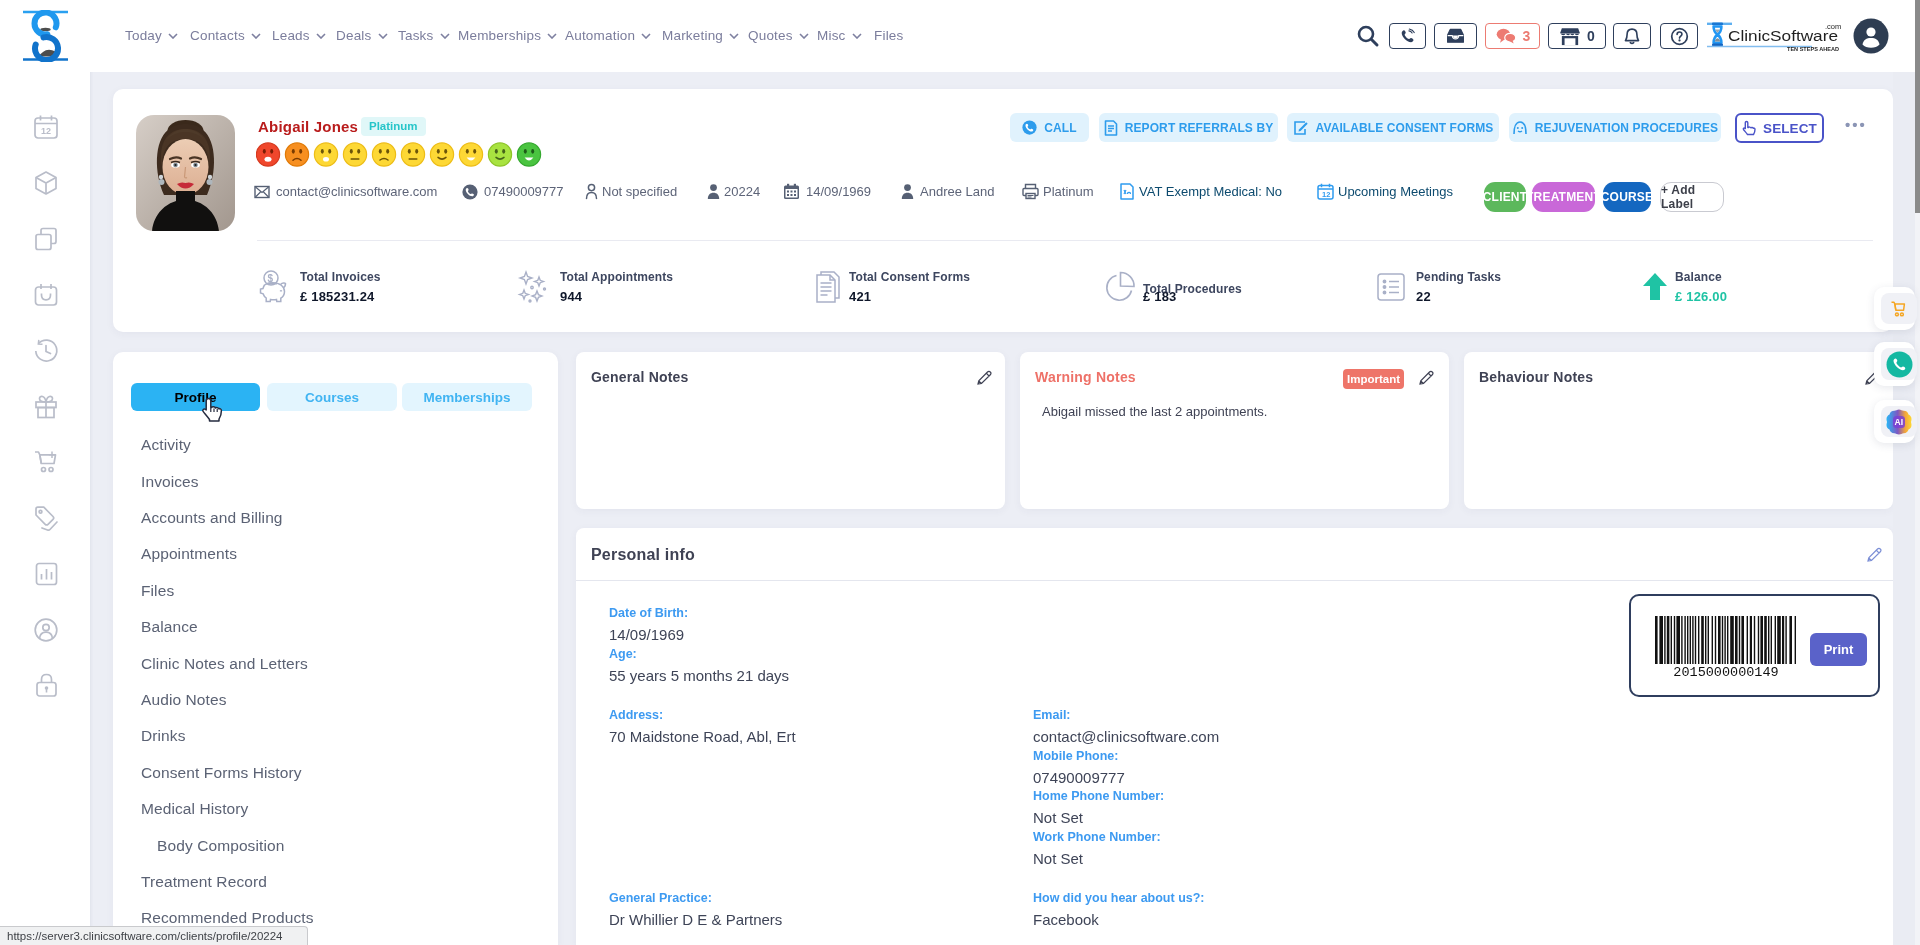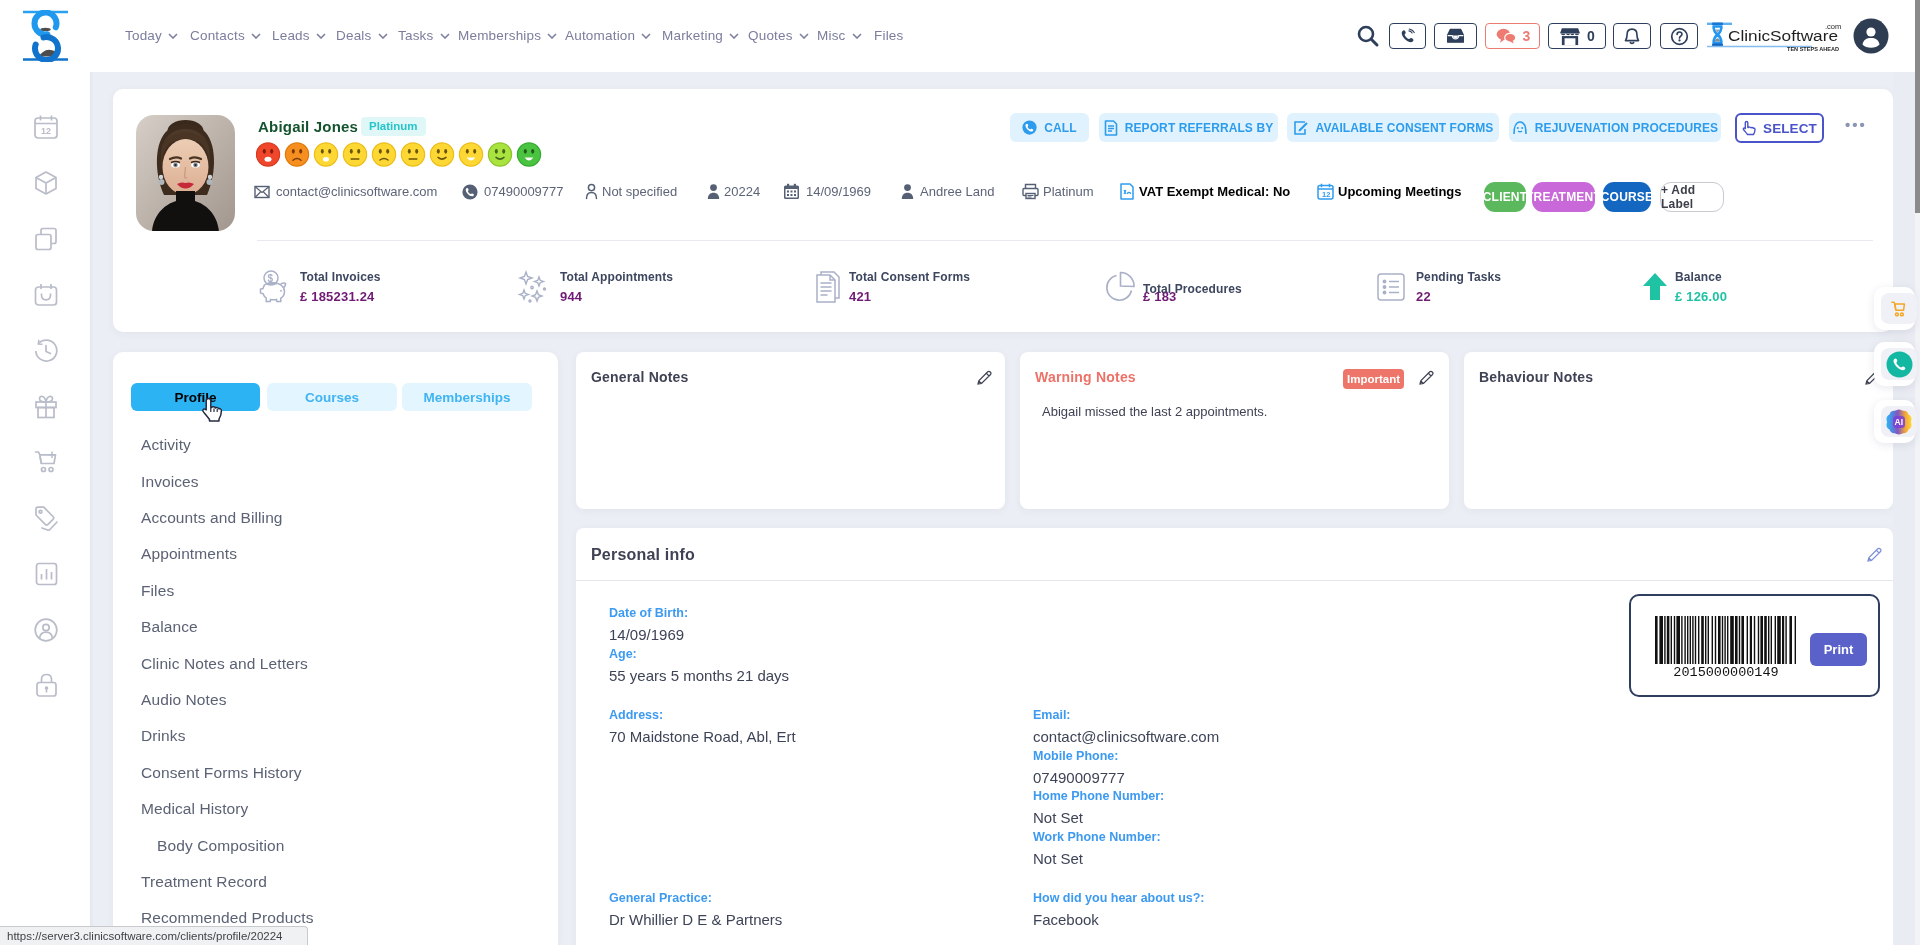--- a/index.html
+++ b/index.html
@@ -10,23 +10,23 @@
   .navbar { position:absolute; left:0; top:0; width:1920px; height:72px; background:#fff; z-index:5; }
   .sidebar { position:absolute; left:0; top:0; width:90px; height:945px; background:#fff; z-index:4; box-shadow:1px 0 3px rgba(60,70,100,.07); }
   .nav-item { position:absolute; top:28px; font-size:13.5px; font-weight:400; color:#7b7d9c; letter-spacing:.2px; white-space:nowrap; }
   .nav-item svg { margin-left:6px; vertical-align:1px; }
   .topbtn { position:absolute; top:23px; height:26px; border:1.5px solid #2e3f5c; border-radius:4px; display:flex; align-items:center; justify-content:center; gap:6px; background:#fff; color:#2e3f5c; font-weight:700; font-size:14px; }
   
   .card { position:absolute; background:#fff; border-radius:10px; box-shadow:0 2px 8px rgba(55,65,100,.05); }
   .pill { position:absolute; top:182px; height:30px; border-radius:11px; color:#fff; font-size:12px; font-weight:700; display:flex; align-items:center; justify-content:center; letter-spacing:.2px; }
   .hbtn { position:absolute; top:113px; height:29px; border-radius:6px; background:#e0f2fd; color:#2d9cec; font-size:12px; font-weight:700; display:flex; align-items:center; justify-content:center; gap:7px; letter-spacing:.1px; white-space:nowrap; }
   .cinfo { position:absolute; top:184px; font-size:13px; color:#5d6478; font-weight:400; white-space:nowrap; }
-  .cblue { color:#000000; font-weight:700; }
+  .cblue { color:#0c4a6e; font-weight:400; }
   .stat-label { position:absolute; font-size:12px; font-weight:700; color:#3d465f; letter-spacing:.1px; white-space:nowrap; }
-  .stat-value { position:absolute; font-size:13px; font-weight:700; color:#701a75; letter-spacing:.2px; white-space:nowrap; }
+  .stat-value { position:absolute; font-size:13px; font-weight:700; color:#0f172a; letter-spacing:.2px; white-space:nowrap; }
   
   .tab { position:absolute; top:383px; height:28px; border-radius:6px; font-size:13.5px; font-weight:700; display:flex; align-items:center; justify-content:center; }
   .menu-item { position:absolute; left:141px; font-size:15.5px; color:#5b6274; font-weight:400; letter-spacing:.1px; white-space:nowrap; }
   
   .note-title { position:absolute; font-size:14px; font-weight:700; color:#3f4254; letter-spacing:.2px; white-space:nowrap; }
   .note-body { position:absolute; font-size:13px; color:#3f4254; line-height:18.5px; font-weight:400; white-space:nowrap; }
   
   .plabel { position:absolute; font-size:12.5px; color:#3d9af1; font-weight:600; white-space:nowrap; }
   .pvalue { position:absolute; font-size:15px; color:#3e4457; font-weight:400; white-space:nowrap; }
   
@@ -256,21 +256,21 @@
 
     <circle cx="25" cy="62" r="2.2" fill="#cfd4d8"></circle>
       <circle cx="25.5" cy="67" r="3" fill="#aeb6bc"></circle>
     <circle cx="74" cy="62" r="2.2" fill="#cfd4d8"></circle>
       <circle cx="73.5" cy="67" r="3" fill="#aeb6bc"></circle>
 
     <path d="M16 116 C18 98 30 89 40 86 L40 76 L59 76 L59 86 C69 89 81 98 83 116 Z" fill="#11100f"></path>
     <path d="M38 84 L61 84 L61 74 L38 74 Z" fill="#15130f" opacity="0"></path>
   </svg>
 
-  <div class="abs" style="left:258px; top:118px; font-size:15px; font-weight:700; color:#14532d; letter-spacing:.2px; white-space:nowrap;">Abigail Jones</div>
+  <div class="abs" style="left:258px; top:118px; font-size:15px; font-weight:700; color:#b91c1c; letter-spacing:.2px; white-space:nowrap;">Abigail Jones</div>
   <div class="abs" style="left:361px; top:117px; height:19px; padding:0 8px; background:#e0f7f8; border-radius:4px; color:#26c5c9; font-size:11.5px; font-weight:700; line-height:19px;">Platinum</div>
 
   <svg class="abs" style="left:256px; top:142px;" width="292" height="25" viewBox="0 0 292 25">
     <g stroke-width="1.2">
       <circle cx="12" cy="12.5" r="11.6" fill="#f0472c" stroke="#d63a1f"></circle>
       <ellipse cx="8.3" cy="9.3" rx="1.5" ry="2.4" fill="#7c1d04"></ellipse>
         <ellipse cx="15.7" cy="9.3" rx="1.5" ry="2.4" fill="#7c1d04"></ellipse>
       <ellipse cx="12" cy="17.3" rx="3.5" ry="2.5" fill="#fff"></ellipse>
       <circle cx="41" cy="12.5" r="11.6" fill="#f78f20" stroke="#e07a07"></circle>
       <ellipse cx="37.3" cy="9.3" rx="1.5" ry="2.4" fill="#7a3b00"></ellipse>

